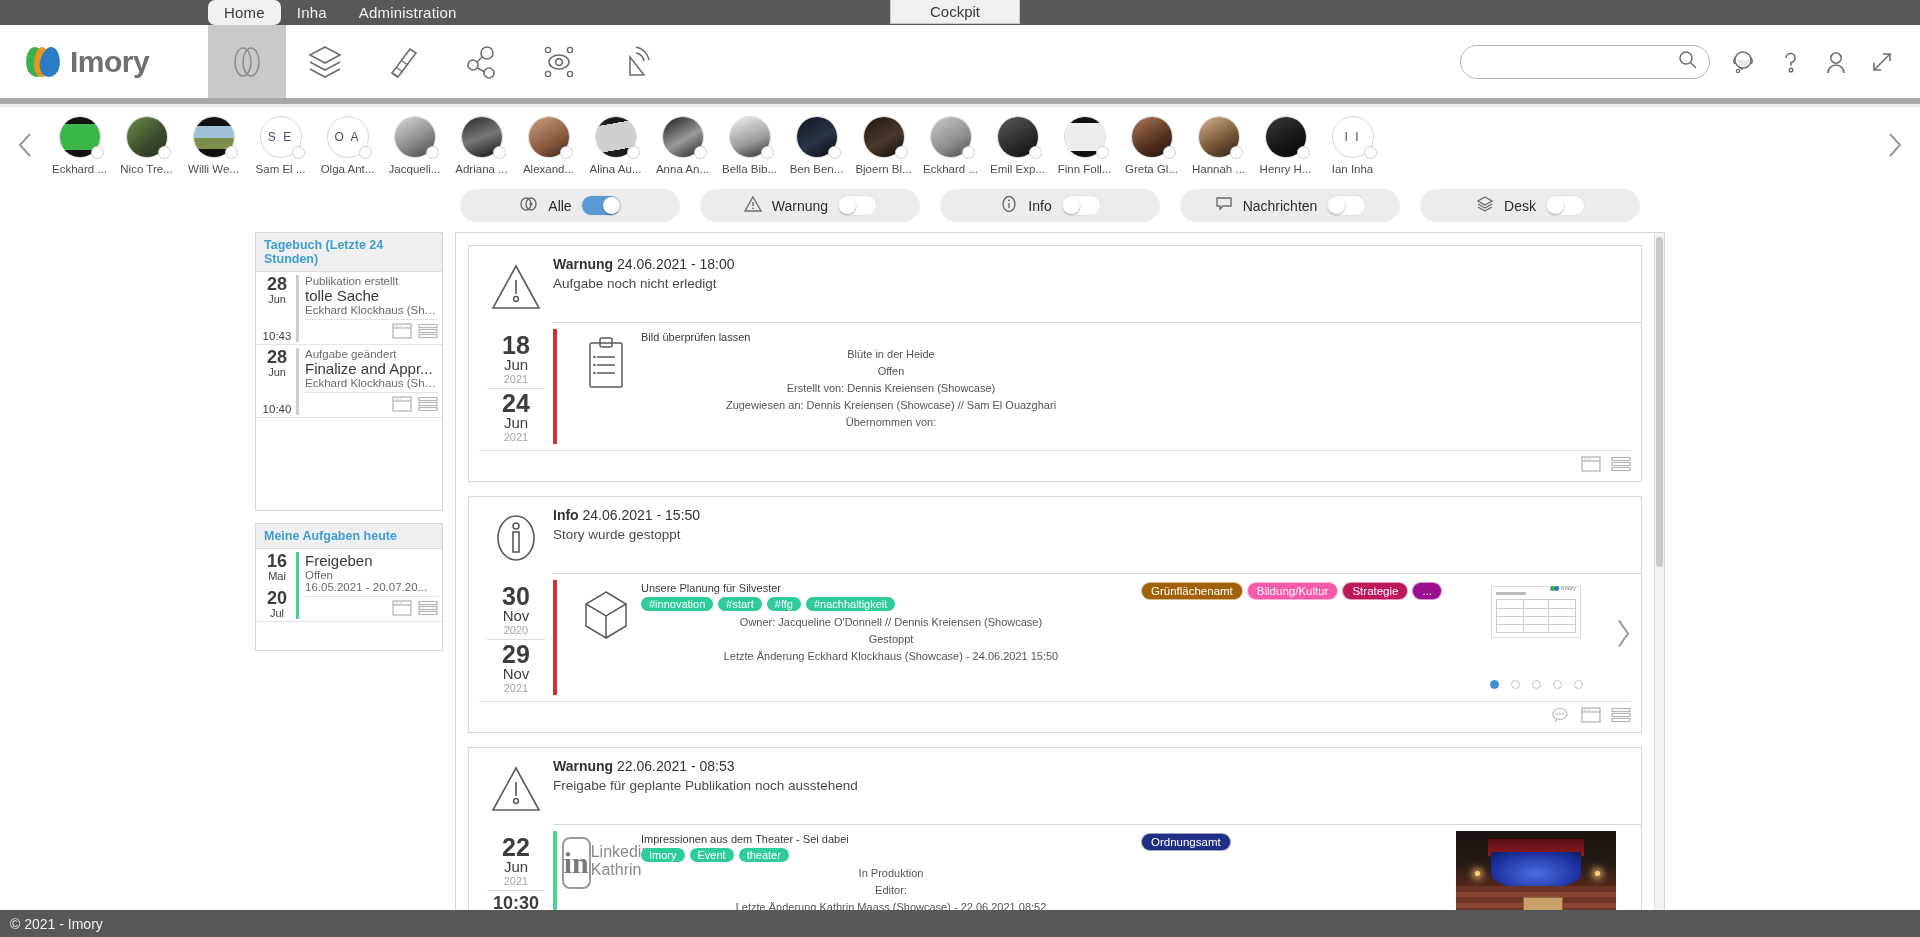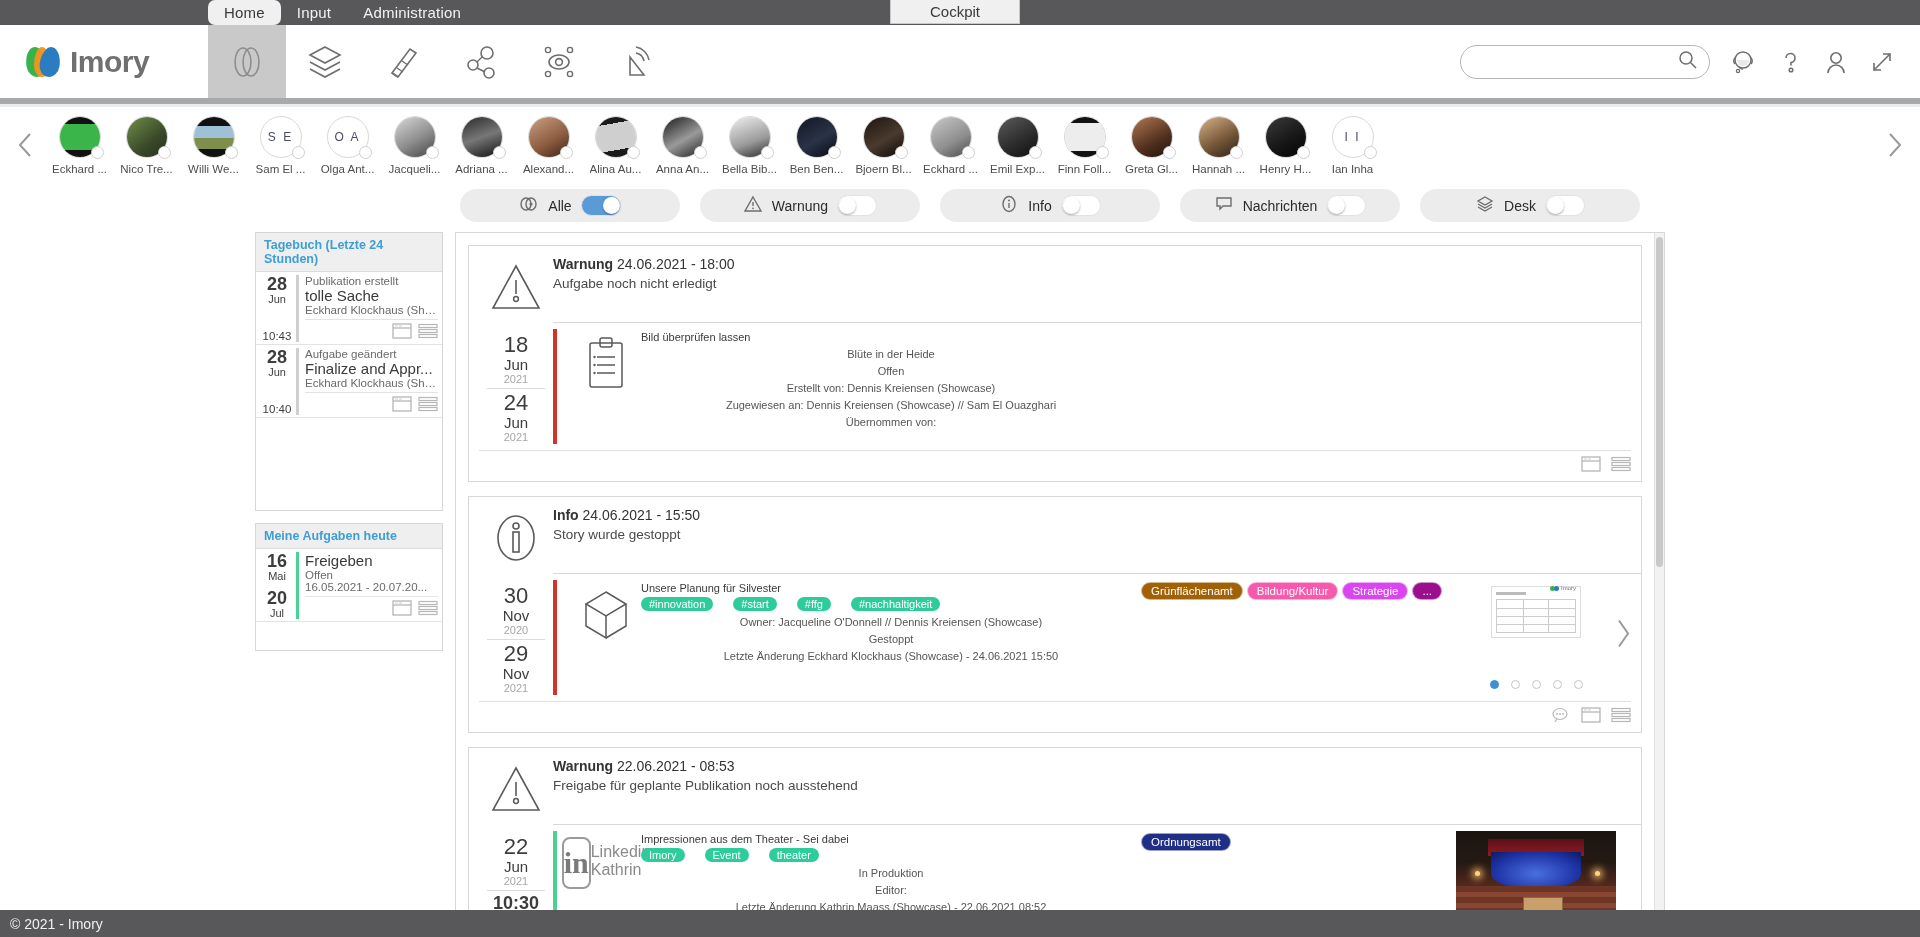--- a/index.html
+++ b/index.html
@@ -172,31 +172,31 @@
   .ch-line1{ font-size:14px; color:#333; }
   .ch-line1 b{ font-weight:bold; }
   .ch-line2{ font-size:13.5px; color:#4a4a4a; margin-top:4px; }
   .card-head-rule{ border-top:1px solid #d8d8d8; margin:8px 0 0 84px; }
 
   .card-body{ display:flex; padding:6px 10px 0 10px; }
   .cb-dates{
     width:74px; flex:0 0 74px; text-align:center; color:#3d3d3d; padding-top:4px;
   }
   .cb-d1, .cb-d2{ }
-  .cb-day{ font-size:22px; font-weight:normal; line-height:24px; }
+  .cb-day{ font-size:25px; font-weight:bold; line-height:24px; }
   .cb-mon{ font-size:15px; line-height:16px; }
   .cb-yr{ font-size:11px; color:#a6a6a6; line-height:13px; }
   .cb-sep{ border-bottom:1px solid #dcdcdc; margin:2px 8px; }
   .cb-time{ font-size:18px; font-weight:bold; }
   .cb-bar{ width:4px; background:#d0342c; margin-right:14px; align-self:stretch;}
   .cb-thumb{ width:70px; flex:0 0 70px; display:flex; align-items:flex-start; justify-content:center; padding-top:6px;}
   .cb-main{ flex:1; min-width:0; padding-top:2px; }
   .cb-title{ font-size:11px; color:#3a3a3a; margin-bottom:3px; }
   .cb-line{ font-size:11px; color:#555; line-height:17px;text-align:center; }
-  .tags{ display:flex; gap:20px; margin:2px 0 3px 0; flex-wrap:wrap; }
+  .tags{ display:flex; gap:5px; margin:2px 0 3px 0; flex-wrap:wrap; }
   .tag{
     background:#2ecc9b; color:#fff; border-radius:9px; font-size:11px;
     padding:1px 8px; white-space:nowrap;
   }
   .cb-right{ width:300px; flex:0 0 300px; display:flex; flex-direction:column; align-items:flex-start; padding-top:2px;}
   .badges{ display:flex; gap:4px; }
   .badge{
     color:#fff; border-radius:10px; font-size:11.5px; padding:2px 9px;
     border:1px solid rgba(255,255,255,.55); white-space:nowrap;
   }
@@ -265,21 +265,21 @@
     position:absolute; left:0; bottom:0; width:100%; height:27px; background:#58585a;
     color:#f0f0f0; display:flex; align-items:center; padding-left:10px; font-size:14px;
   }
 </style>
 </head>
 <body>
 
 <div class="topbar">
   <div class="spacer-left"></div>
   <div class="menu-item active">Home</div>
-  <div class="menu-item">Input</div>
+  <div class="menu-item">Inha</div>
   <div class="menu-item">Administration</div>
   <div class="cockpit-tab">Cockpit</div>
 </div>
 
 <div class="header">
   <div class="brand">
     <div class="brand-logo">
       <div class="leaf green"></div>
         <div class="leaf orange"></div>
         <div class="leaf blue"></div>
@@ -849,21 +849,21 @@
                 <span class="tag">#nachhaltigkeit</span>
               </div>
         <div class="cb-line">Owner: Jacqueline O'Donnell // Dennis Kreiensen (Showcase)</div>
               <div class="cb-line">Gestoppt</div>
               <div class="cb-line">Letzte Änderung Eckhard Klockhaus (Showcase) - 24.06.2021 15:50</div>
       </div>
       <div class="cb-right">
         <div class="badges">
                 <span class="badge" style="background:#a16207">Grünflächenamt</span>
                 <span class="badge" style="background:#f759ab">Bildung/Kultur</span>
-                <span class="badge" style="background:#d946ef">Strategie</span>
+                <span class="badge" style="background:#be185d">Strategie</span>
                 <span class="badge" style="background:#9b0f8f">...</span>
               </div>
       </div>
       <div class="cb-media" style="display:flex;flex-direction:column;align-items:center">
         <div class="thumb-doc">
        <div class="thumb-logo"><span class="d"></span><span class="d2"></span>Imory</div>
        <div class="tl"></div>
        <div class="grid">
          <i style="left:0;right:0;top:25%;height:1px"></i>
                   <i style="left:0;right:0;top:50%;height:1px"></i>

